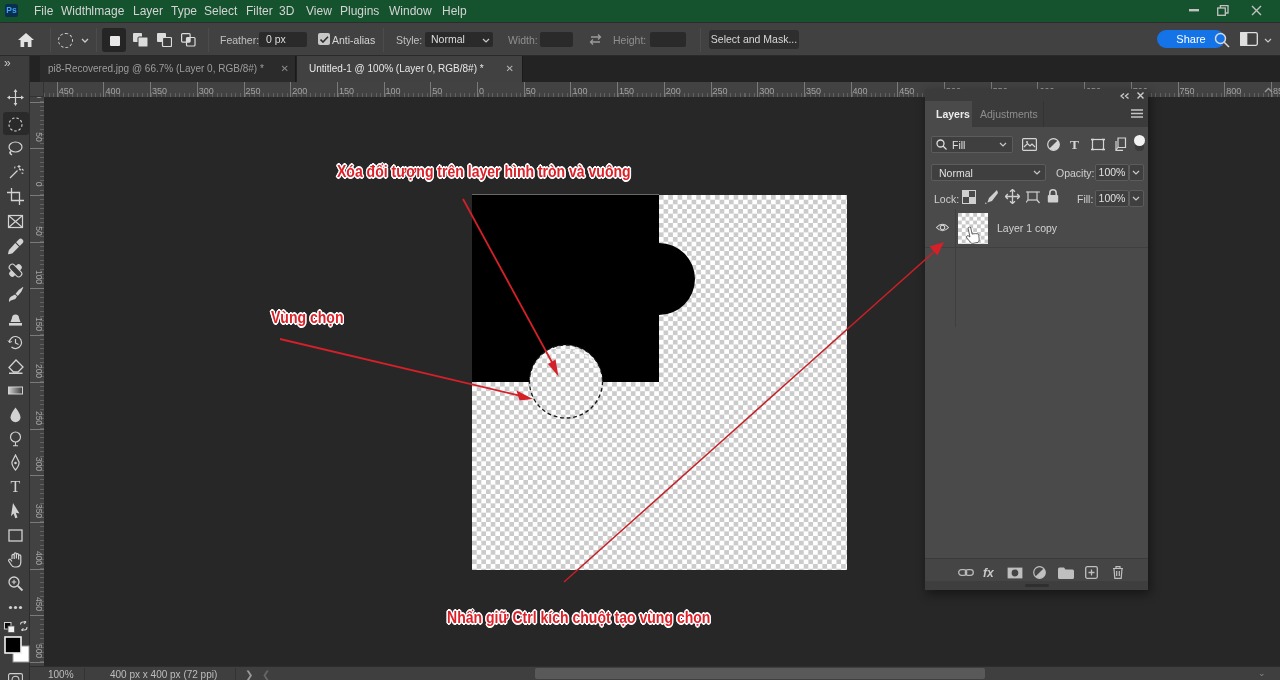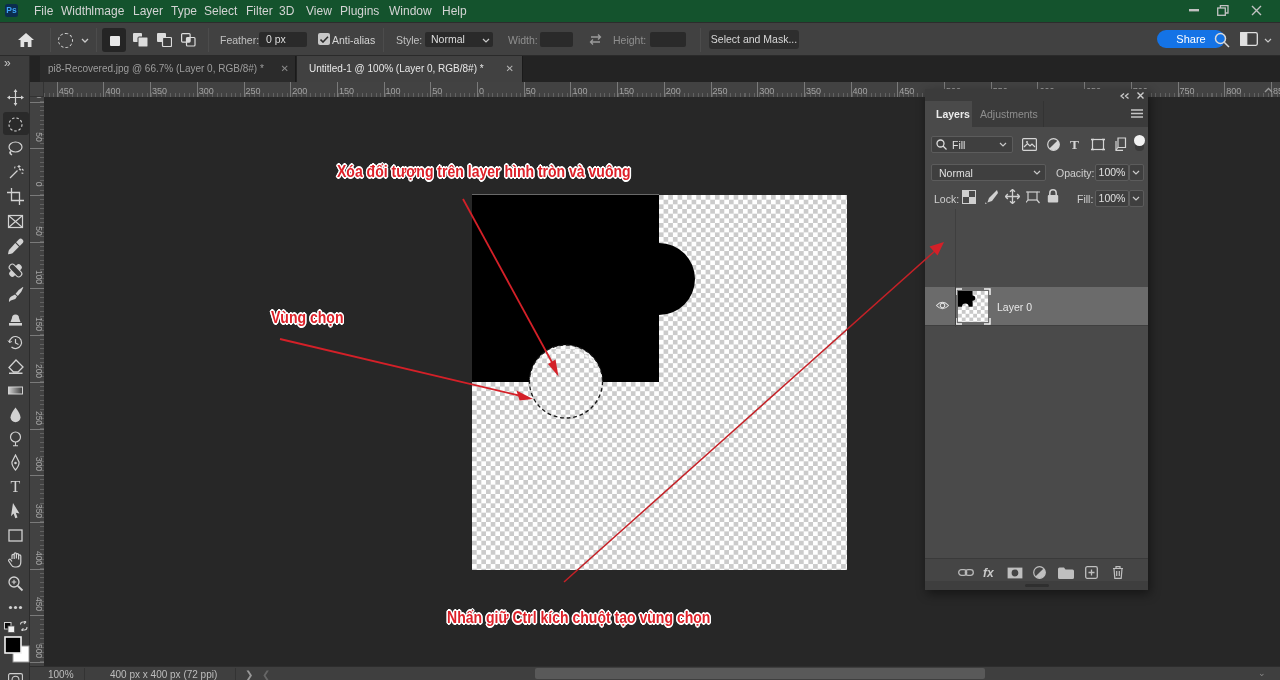--- a/index.html
+++ b/index.html
@@ -339,40 +339,30 @@
       <rect x="0.8" y="6" width="10.4" height="7.4" rx="1" fill="#d0d0d0"></rect>
       <path d="M2.8 6 V4 a3.2 3.2 0 0 1 6.4 0 V6" fill="none" stroke="#d0d0d0" stroke-width="1.5"></path>
     </svg>
   <span class="abs" style="left:152px;top:104px">Fill:</span>
   <div class="pbox" style="left:170px;top:101px;width:34px;height:17px;text-align:center;line-height:15px;color:#e0e0e0">100%</div>
   <div class="pbox" style="left:204px;top:101px;width:15px;height:17px"></div>
   <svg class="abs" style="left:207px;top:107px" width="8" height="5" fill="none" stroke="#c9c9c9" stroke-width="1.2">
       <path d="M1 1 L4 4 L7 1"></path>
     </svg>
 
-  <div class="lrow" style="top:198px;background:#6b6b6b;height:39px">
-    <svg class="eye" viewBox="0 0 15 12" fill="none" stroke="#e2e2e2" stroke-width="1.2">
+  <div class="lrow" style="top:120px">
+    <svg class="eye" viewBox="0 0 15 12" fill="none" stroke="#d6d6d6" stroke-width="1.2">
         <path d="M0.5 6 Q7.5 -1.5 14.5 6 Q7.5 13.5 0.5 6 Z"></path>
         <circle cx="7.5" cy="6" r="2.6"></circle>
       </svg>
-    <div class="thumb" style="outline:none">
-      <svg width="36" height="37" style="position:absolute;left:-3px;top:-3px" fill="none" stroke="#f2f2f2" stroke-width="1.5">
-          <path d="M1 7 V1 H7 M29 1 H35 V7 M35 30 V36 H29 M7 36 H1 V30"></path>
-        </svg>
-      <svg width="30" height="31" style="position:absolute">
-          <defs>
-            <mask id="cutm2">
-              <rect width="30" height="31" fill="#fff"></rect>
-              <circle cx="7.3" cy="15.8" r="3.3" fill="#000"></circle>
-            </mask>
-          </defs>
-          <path fill="#000" mask="url(#cutm2)" d="M0 0 H14.6 V4.4 A2.7 2.7 0 0 1 14.6 9.8 V15.8 H0 Z"></path>
-        </svg>
-    </div>
-    <span class="abs" style="left:72px;top:14px;color:#e8e8e8">Layer 0</span>
+    <div class="thumb"></div>
+    <svg class="abs" style="left:40px;top:17px" width="15" height="18" fill="#fff" stroke="#4a4a4a" stroke-width="0.8" transform="rotate(-12)">
+        <path d="M4.6 1.8 a1.35 1.35 0 0 1 2.7 0 V8 l1 0 a11 11 0 0 1 4.4 0.9 q1 0.5 0.9 1.7 l-0.5 4.2 q-0.2 1.9 -1.8 2.5 H6 Q4.6 17 3.8 15.4 L1.3 10.7 q-0.7-1.3 0.6-1.9 q1.1-0.4 1.8 0.5 l0.9 1.2 Z"></path>
+      </svg>
+    <span class="abs" style="left:72px;top:13px;color:#d2d2d2">Layer 1 copy</span>
   </div>
   <div class="abs" style="left:30px;top:120px;width:1px;height:118px;background:#3f3f3f"></div>
 
   <div class="prow" style="top:469px;height:23px;background:#454545;border-top:1px solid #3a3a3a"></div>
     <div class="prow" style="top:492px;height:9px;background:#3e3e3e"></div>
   <svg class="abs" style="left:33px;top:479px" width="16" height="9" fill="none" stroke="#b9b9b9" stroke-width="1.3">
       <rect x="0.7" y="1.7" width="8" height="5.6" rx="2.8"></rect>
       <rect x="7.3" y="1.7" width="8" height="5.6" rx="2.8"></rect>
     </svg>
   <span class="abs" style="left:58px;top:477px;color:#c9c9c9;font-style:italic;font-weight:bold;font-size:12px">fx</span>

